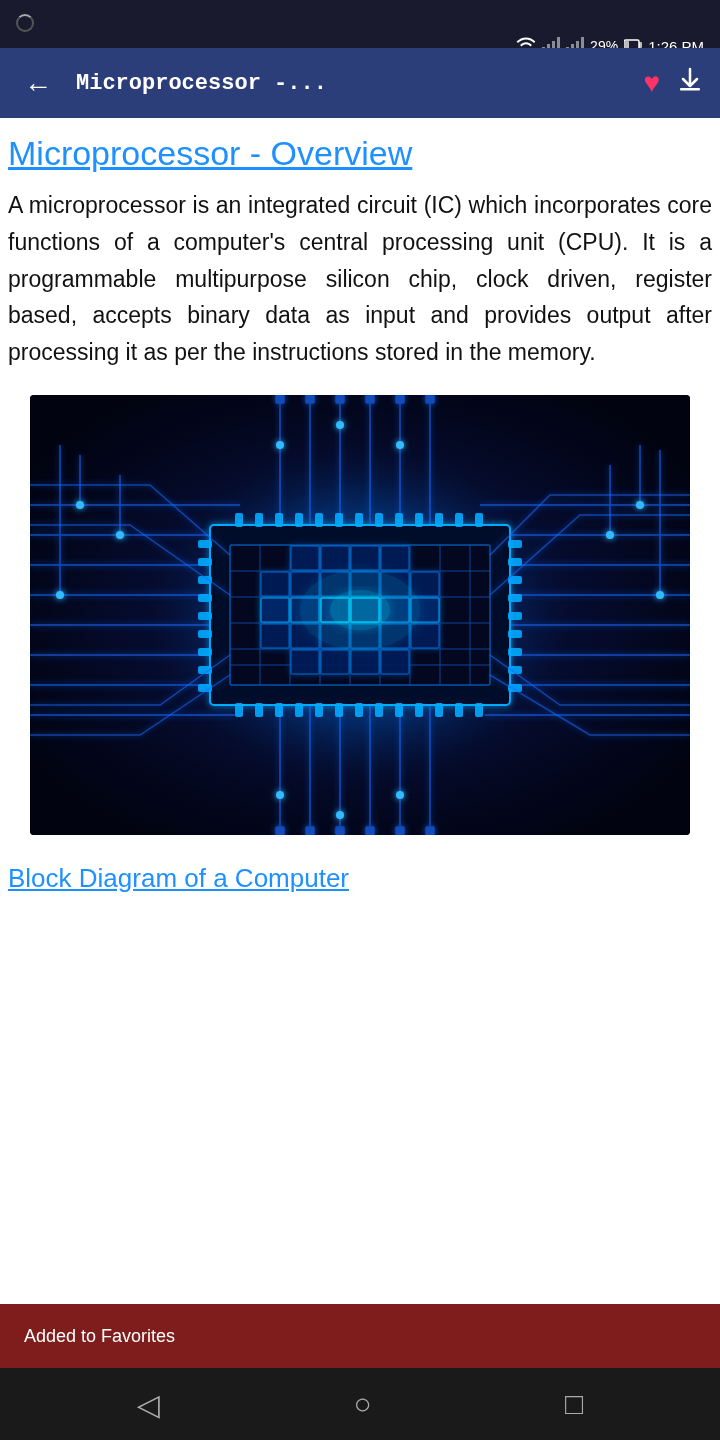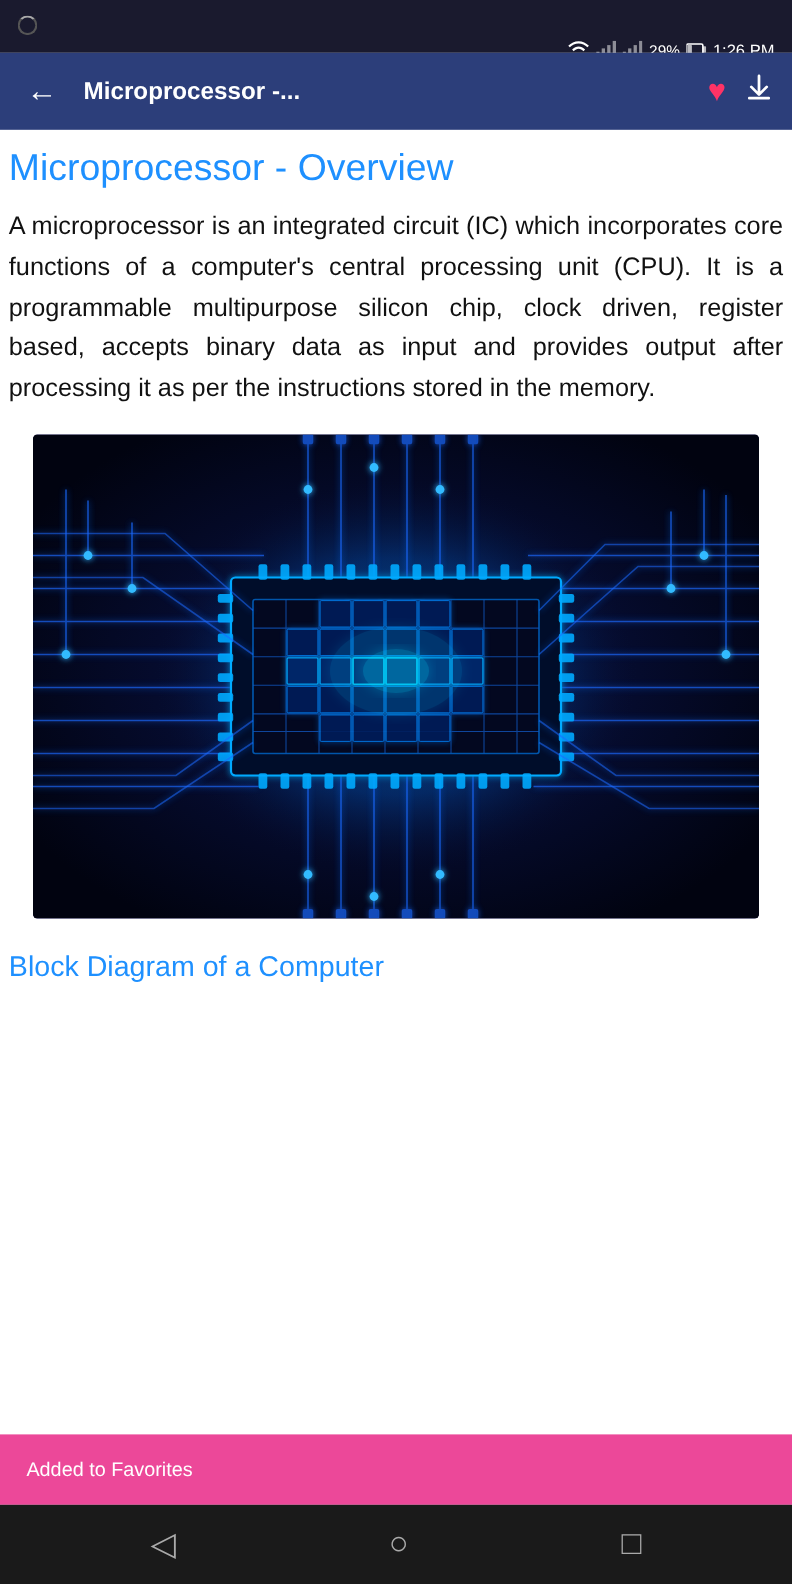--- a/index.html
+++ b/index.html
@@ -54,20 +54,21 @@
       font-size: 28px;
       cursor: pointer;
       padding: 4px 8px;
     }
 
     .nav-title {
       color: #ffffff;
       font-size: 22px;
       font-weight: bold;
       flex: 1;
+      font-family: Liberation Mono, monospace;
     }
 
     .nav-heart {
       color: #ff3366;
       font-size: 28px;
       cursor: pointer;
     }
 
     .nav-download {
       color: #ffffff;
@@ -80,20 +81,21 @@
       flex: 1;
       padding: 16px 8px 16px 8px;
       overflow-y: auto;
     }
 
     .page-title {
       color: #1e90ff;
       font-size: 34px;
       font-weight: normal;
       margin-bottom: 14px;
+      text-decoration: underline;
     }
 
     .page-body {
       color: #111111;
       font-size: 23px;
       line-height: 1.6;
       text-align: justify;
       margin-bottom: 24px;
     }
 
@@ -112,28 +114,29 @@
 
     
     .chip-svg {
       width: 100%;
       height: 100%;
     }
 
     .block-diagram-link {
       color: #1e90ff;
       font-size: 26px;
+      text-decoration: underline;
       cursor: pointer;
       display: block;
       margin-bottom: 8px;
     }
 
     
     .snackbar {
-      background: #ec4899;
+      background: #7f1d1d;
       color: #ffffff;
       height: 64px;
       display: flex;
       align-items: center;
       padding: 0 24px;
       font-size: 18px;
     }
 
     
     .bottom-nav {

